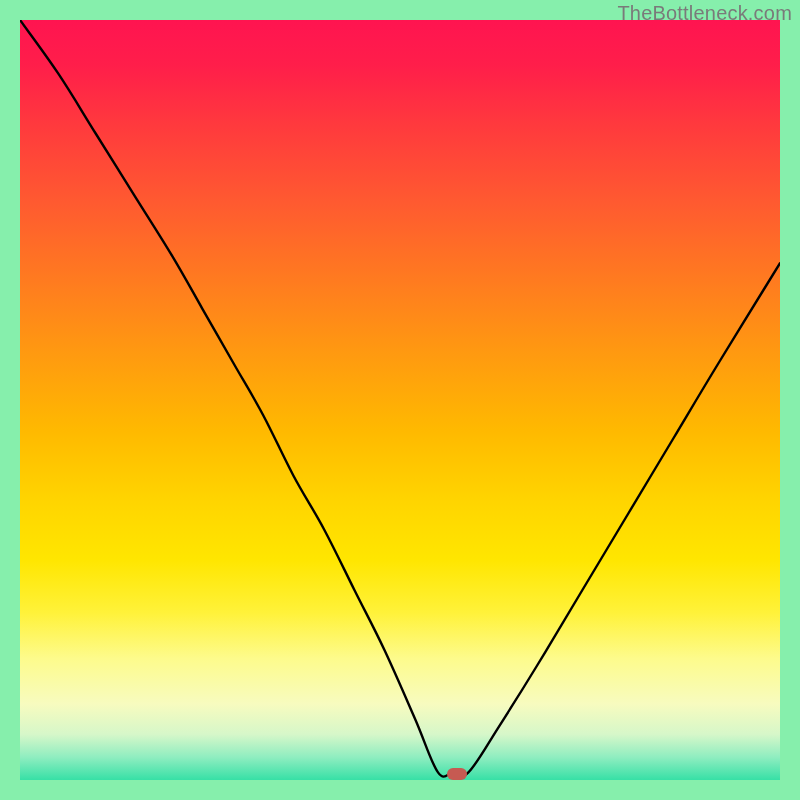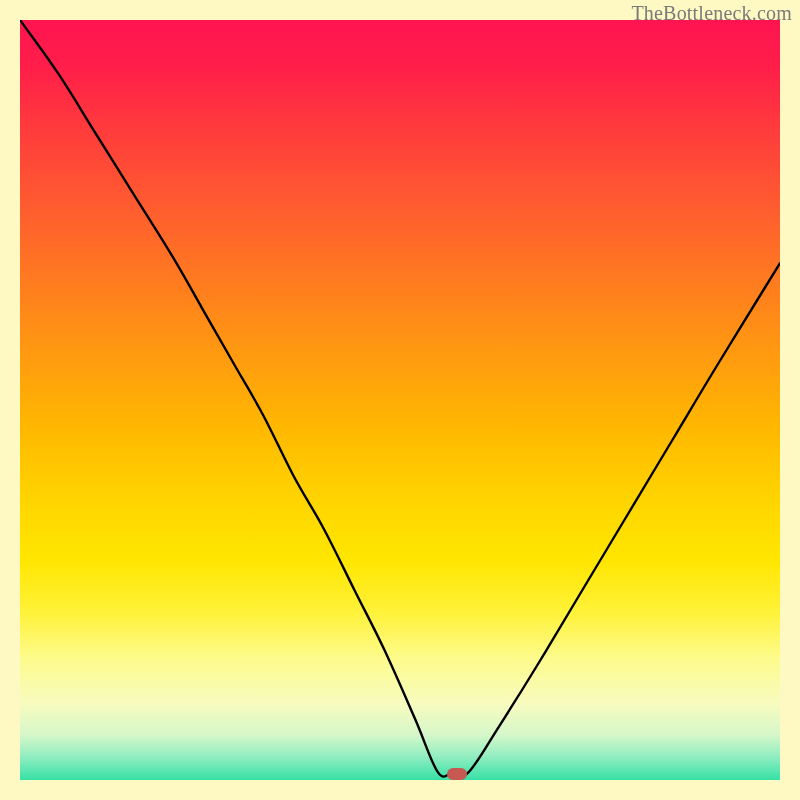--- a/index.html
+++ b/index.html
@@ -7,22 +7,21 @@
     padding: 0;
     width: 800px;
     height: 800px;
     background: #000;
     font-family: Arial, Helvetica, sans-serif;
   }
   .frame {
     position: relative;
     width: 800px;
     height: 800px;
-    background: #fef9c3;
-    font-family: Liberation Serif, serif;
+    background: #86efac;
   }
   .watermark {
     position: absolute;
     top: 2px;
     right: 8px;
     color: #7a7a7a;
     font-size: 20px;
     font-weight: 500;
     letter-spacing: 0.2px;
     z-index: 10;

